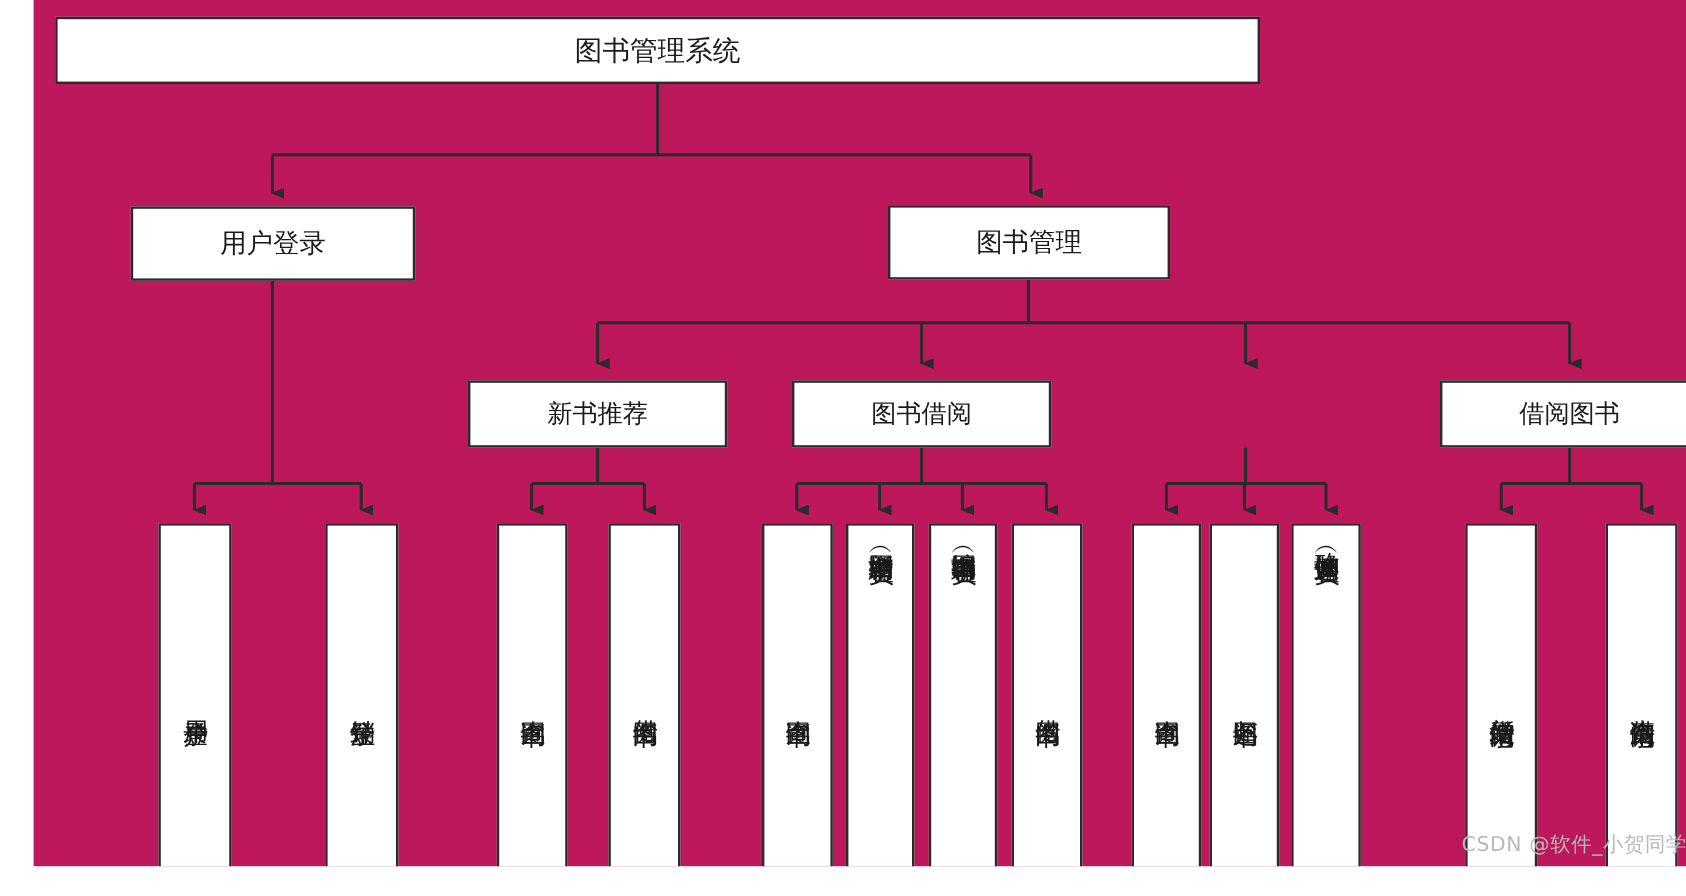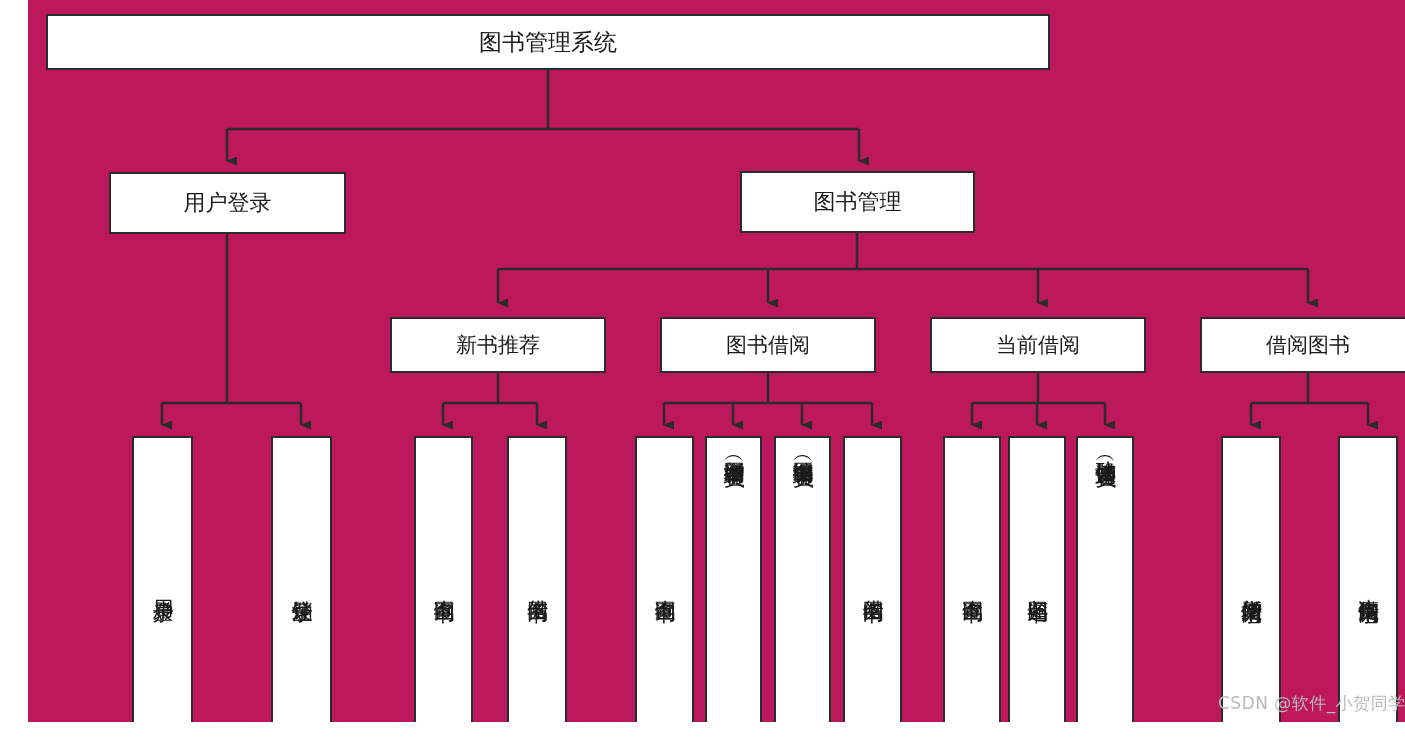--- a/index.html
+++ b/index.html
@@ -139,23 +139,20 @@
   <div class="node level1" style="left:712px; top:171px; width:235px; height:62px;justify-content:center;">
     <span>图书管理</span>
   </div>
 
   <div class="node level2" style="left:362px; top:317px; width:216px; height:56px;">
     <span>新书推荐</span>
   </div>
   <div class="node level2" style="left:632px; top:317px; width:216px; height:56px;font-family:Liberation Serif, serif;">
     <span>图书借阅</span>
   </div>
-  <div class="node level2" style="left:902px; top:317px; width:216px; height:56px;">
-    <span>当前借阅</span>
-  </div>
   <div class="node level2" style="left:1172px; top:317px; width:216px; height:56px;">
     <span>借阅图书</span>
   </div>
 
   <div class="node leaf" style="left:104px; top:436px; width:61px; height:298px;">
     <span class="leaf-text">用户登录</span>
   </div>
   <div class="node leaf" style="left:243px; top:436px; width:61px; height:298px;">
     <span class="leaf-text">注销登录</span>
   </div>

